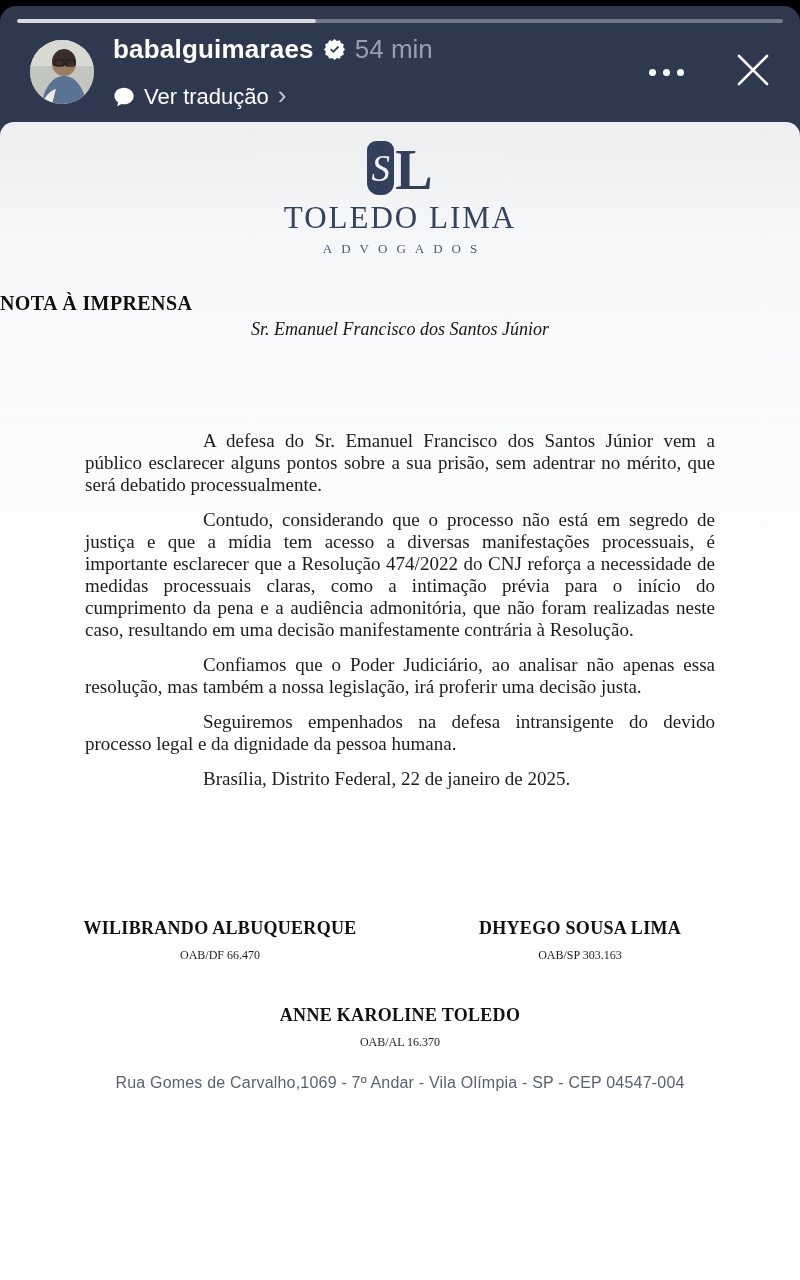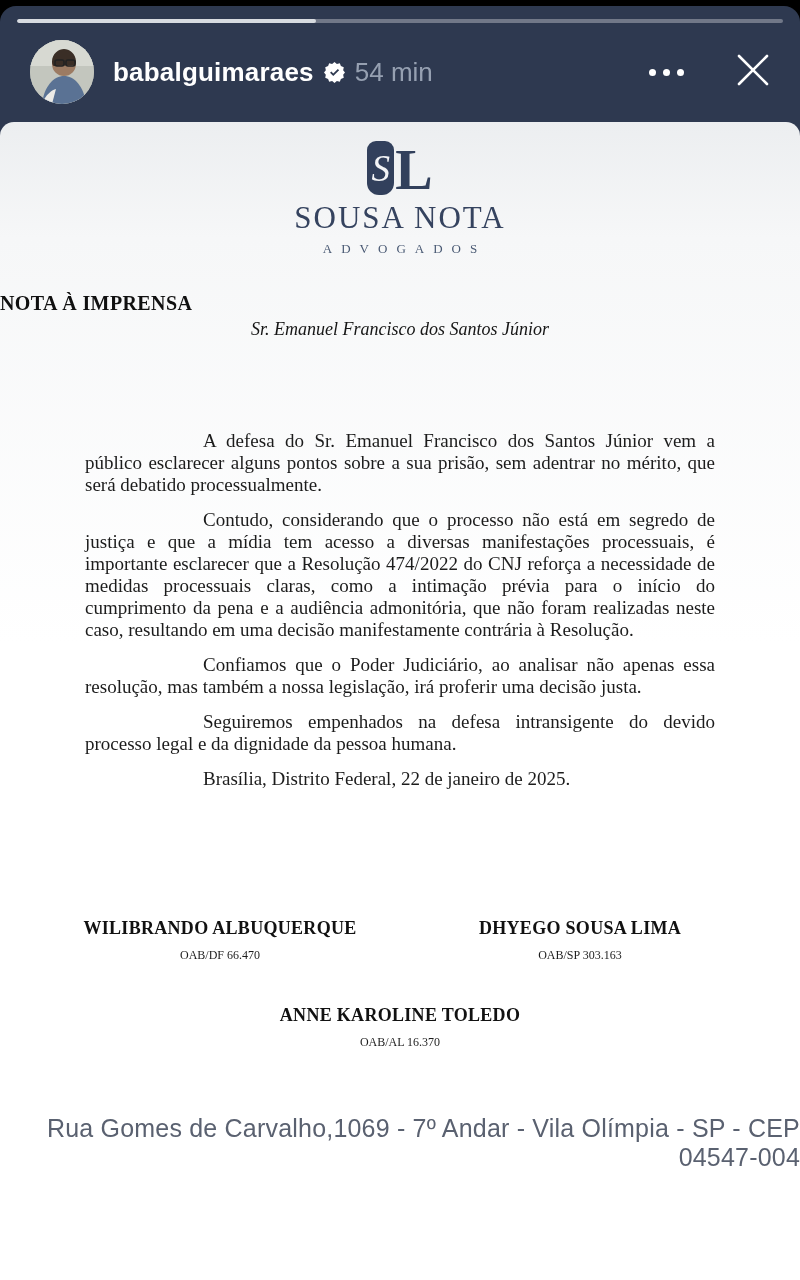--- a/index.html
+++ b/index.html
@@ -56,21 +56,21 @@
     font-size:19px;line-height:22px;text-align:justify;color:#1c1c1c;}
   .doc-body p{margin:0 0 13px 0;text-indent:118px;}
   .dateline{margin-top:28px;}
 
   .sig-row{display:flex;margin:128px 40px 0 40px;}
   .sig{flex:1;text-align:center;font-family:"Liberation Serif",serif;}
   .sig-center{margin-top:42px;text-align:center;font-family:"Liberation Serif",serif;}
   .sig-name{font-weight:bold;font-size:18px;color:#111;letter-spacing:.3px;}
   .sig-oab{font-size:12px;color:#1c1c1c;margin-top:9px;}
 
-  .footer-address{margin-top:64px;text-align:right;font-size:25px;color:#5a6170;
+  .footer-address{margin-top:24px;text-align:center;font-size:16px;color:#5a6170;
     letter-spacing:.2px;}
 </style>
 </head>
 <body>
 
 <div class="story-header">
   <div class="progress-track">
     <div class="progress-fill" style="width: 39%;"></div>
   </div>
 
@@ -92,20 +92,29 @@
       <div class="user-line">
         <span class="username">babalguimaraes</span>
         <span class="badge">
           <svg viewBox="0 0 24 24" width="21" height="21">
             <path fill="#ffffff" d="M12 0l2.7 2.2 3.4-.7 1.2 3.2 3.3 1.2-.7 3.4L24 12l-2.1 2.7.7 3.4-3.3 1.2-1.2 3.2-3.4-.7L12 24l-2.7-2.2-3.4.7-1.2-3.2-3.3-1.2.7-3.4L0 12l2.1-2.7-.7-3.4 3.3-1.2L5.9 1.5l3.4.7z"></path>
             <path fill="#2e3950" d="M10.6 16.1l-3.7-3.7 1.5-1.5 2.2 2.2 5.2-5.2 1.5 1.5z"></path>
           </svg>
         </span>
         <span class="timestamp">54 min</span>
       </div>
+      <div class="translate-line">
+        <span class="bubble-icon">
+          <svg viewBox="0 0 24 24" width="22" height="22">
+            <path fill="#ffffff" d="M12 2C6.2 2 1.5 5.9 1.5 10.8c0 2.8 1.6 5.3 4 6.9L4.6 22l4.8-2.4c.8.2 1.7.3 2.6.3 5.8 0 10.5-3.9 10.5-8.8S17.8 2 12 2z"></path>
+          </svg>
+        </span>
+        <span class="translate-label">Ver tradução</span>
+        <span class="chevron">›</span>
+      </div>
     </div>
 
     <div class="header-actions">
       <div class="more-btn">
         <i></i>
         <i></i>
         <i></i>
       </div>
       <div class="close-btn">
         <svg width="42" height="42" viewBox="0 0 42 42">
@@ -117,21 +126,21 @@
   </div>
 </div>
 
 <div class="sheet">
 
   <div class="firm">
     <div class="monogram">
       <span class="mono-s">S</span>
       <span class="mono-l">L</span>
     </div>
-    <div class="firm-name">SOUSA NOTA</div>
+    <div class="firm-name">TOLEDO LIMA</div>
     <div class="firm-sub">ADVOGADOS</div>
   </div>
 
   <div class="doc-title">NOTA À IMPRENSA</div>
   <div class="doc-subject">Sr. Emanuel Francisco dos Santos Júnior</div>
 
   <div class="doc-body">
     <p>A defesa do Sr. Emanuel Francisco dos Santos Júnior vem a público esclarecer alguns pontos sobre a sua prisão, sem adentrar no mérito, que será debatido processualmente.</p>
     <p>Contudo, considerando que o processo não está em segredo de justiça e que a mídia tem acesso a diversas manifestações processuais, é importante esclarecer que a Resolução 474/2022 do CNJ reforça a necessidade de medidas processuais claras, como a intimação prévia para o início do cumprimento da pena e a audiência admonitória, que não foram realizadas neste caso, resultando em uma decisão manifestamente contrária à Resolução.</p>
     <p>Confiamos que o Poder Judiciário, ao analisar não apenas essa resolução, mas também a nossa legislação, irá proferir uma decisão justa.</p>

